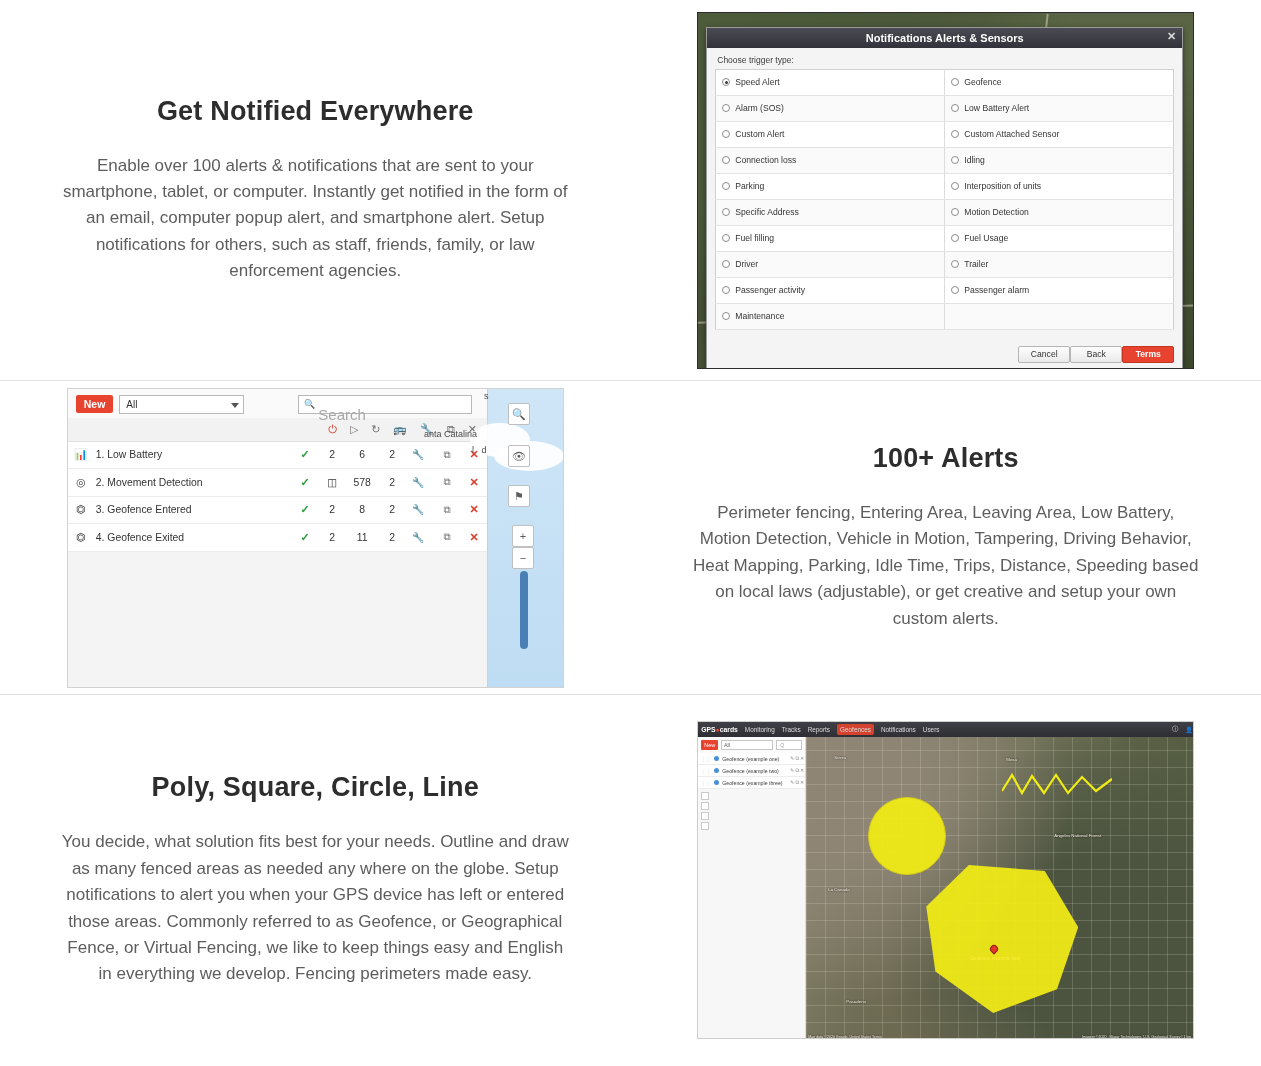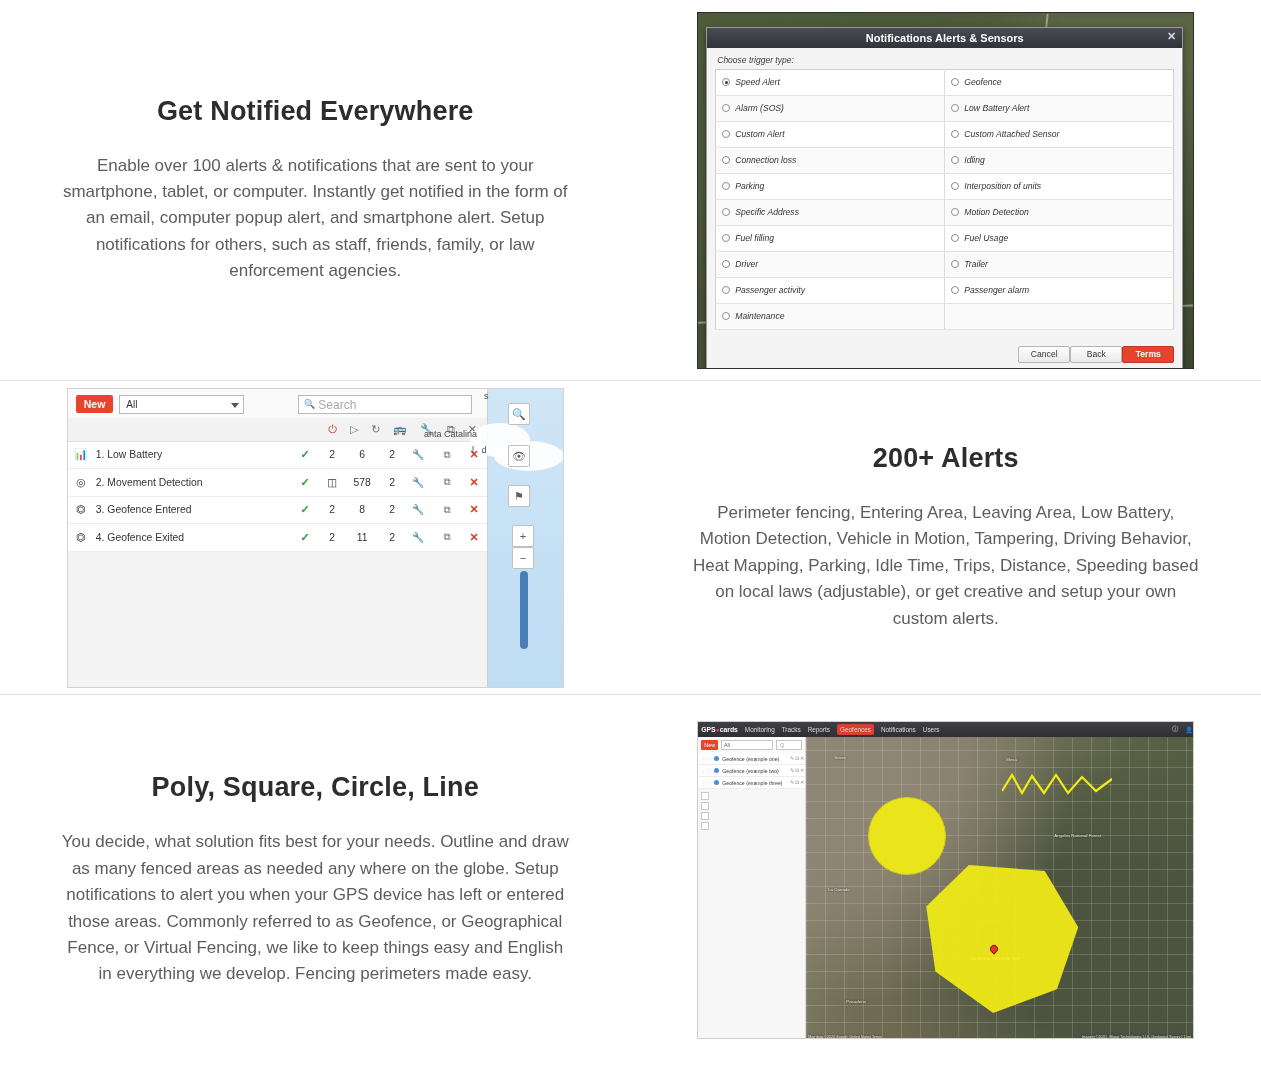--- a/index.html
+++ b/index.html
@@ -94,21 +94,21 @@
     align-items: center;
     justify-content: center;
   }
   .dlg-close {
     position: absolute;
     right: 6px; top: 2px;
     font-size: 11px;
     color: #d8d8d8;
     cursor: pointer;
   }
-  .dlg-body { padding: 6px 8px 6px 8px; background: #f4f4f4; font-style: italic; }
+  .dlg-body { padding: 6px 8px 6px 8px; background: #f4f4f4; }
   .dlg-sub {
     font-size: 8.5px;
     color: #3a3a3a;
     margin: 1px 0 4px 2px;
   }
   table.trigger {
     width: 100%;
     border-collapse: collapse;
     background: #ffffff;
     border: 1px solid #cfcfcf;
@@ -224,22 +224,22 @@
     background: #fff;
   }
   .search-box .mag {
     position: absolute;
     left: 5px; top: 3px;
     font-size: 9px;
     color: #9b9b9b;
   }
   .search-box .ph {
     position: absolute;
-    left: 19px; top: 2px;
-    font-size: 12px;
+    left: 19px; top: 10px;
+    font-size: 15px;
     color: #a9a9a9;
   }
   .tool-row {
     display: flex;
     justify-content: flex-end;
     align-items: center;
     gap: 13px;
     height: 24px;
     padding: 0 10px 0 0;
     border-bottom: 1px solid #e0e0e0;
@@ -618,21 +618,21 @@
           <div class="mbtn" style="left:20px;top:14px;">🔍</div>
           <div class="mbtn" style="left:20px;top:56px;">👁</div>
           <div class="mbtn" style="left:20px;top:96px;">⚑</div>
           <div class="mbtn" style="left:24px;top:136px;">+</div>
           <div class="mbtn" style="left:24px;top:158px;">−</div>
           <div class="zoom-track"></div>
         </div>
       </div>
     </div>
     <div class="col-text">
-      <h2 class="headline">200+ Alerts</h2>
+      <h2 class="headline">100+ Alerts</h2>
       <p class="body">Perimeter fencing, Entering Area, Leaving Area, Low Battery, Motion Detection, Vehicle in Motion, Tampering, Driving Behavior, Heat Mapping, Parking, Idle Time, Trips, Distance, Speeding based on local laws (adjustable), or get creative and setup your own custom alerts.</p>
     </div>
   </div>
 
   <div class="divider"></div>
 
   <div class="section sec3">
     <div class="col-text">
       <h2 class="headline">Poly, Square, Circle, Line</h2>
       <p class="body">You decide, what solution fits best for your needs. Outline and draw as many fenced areas as needed any where on the globe. Setup notifications to alert you when your GPS device has left or entered those areas. Commonly referred to as Geofence, or Geographical Fence, or Virtual Fencing, we like to keep things easy and English in everything we develop. Fencing perimeters made easy.</p>

